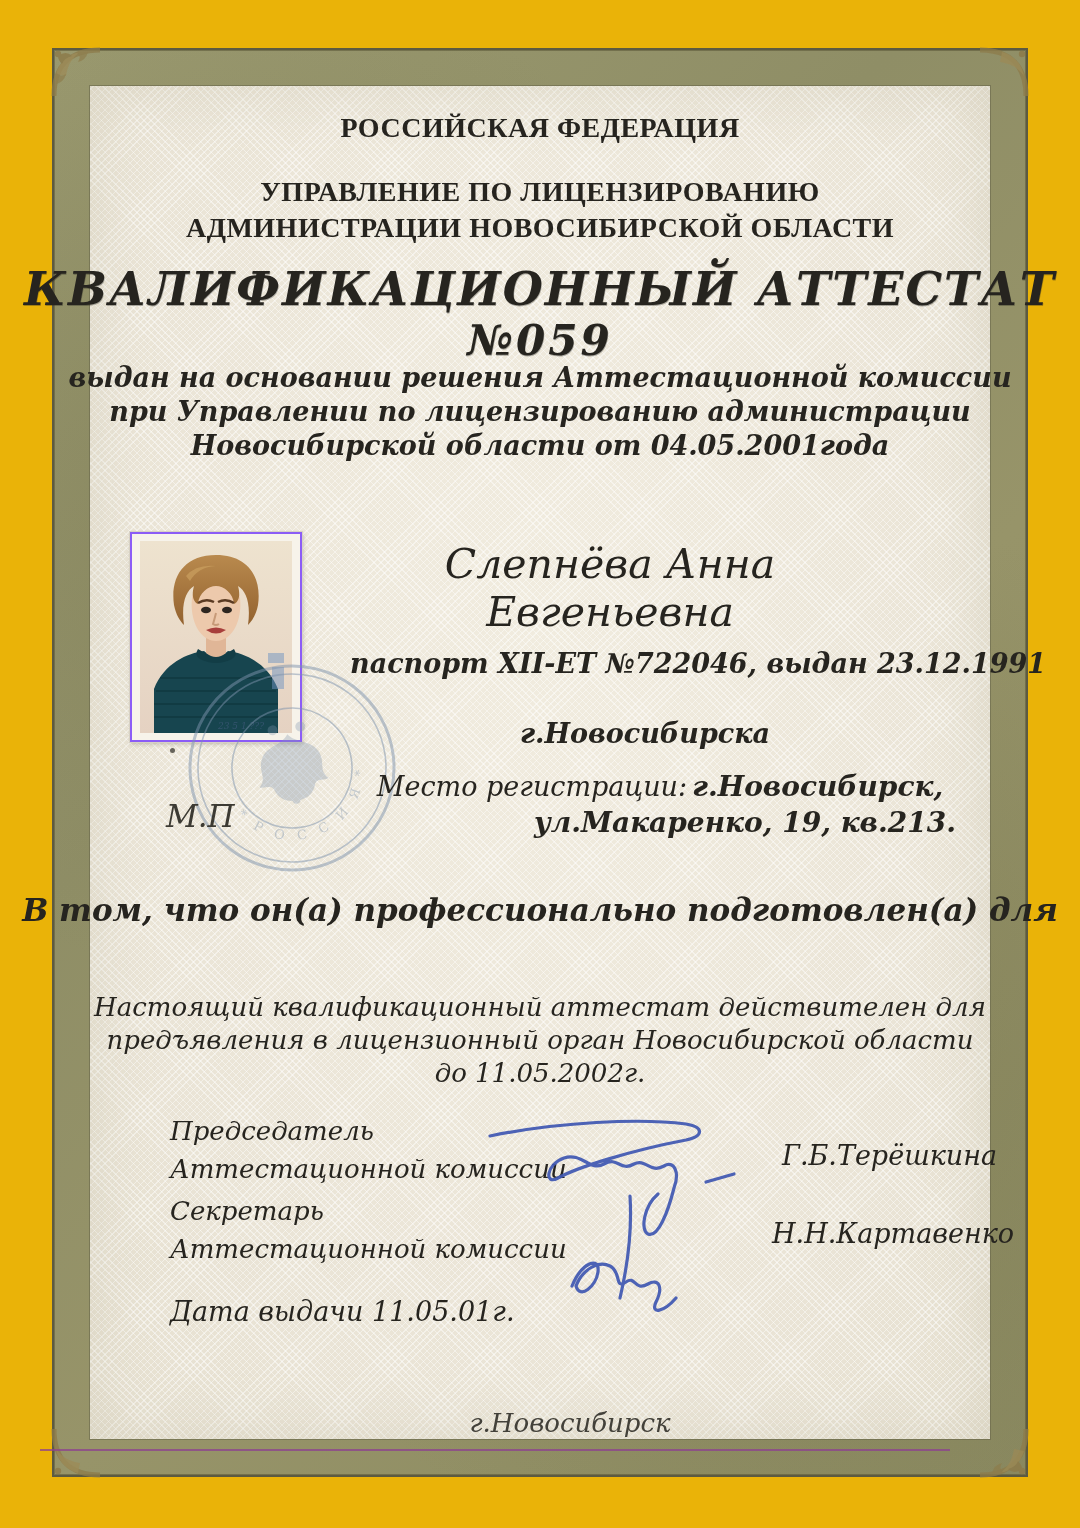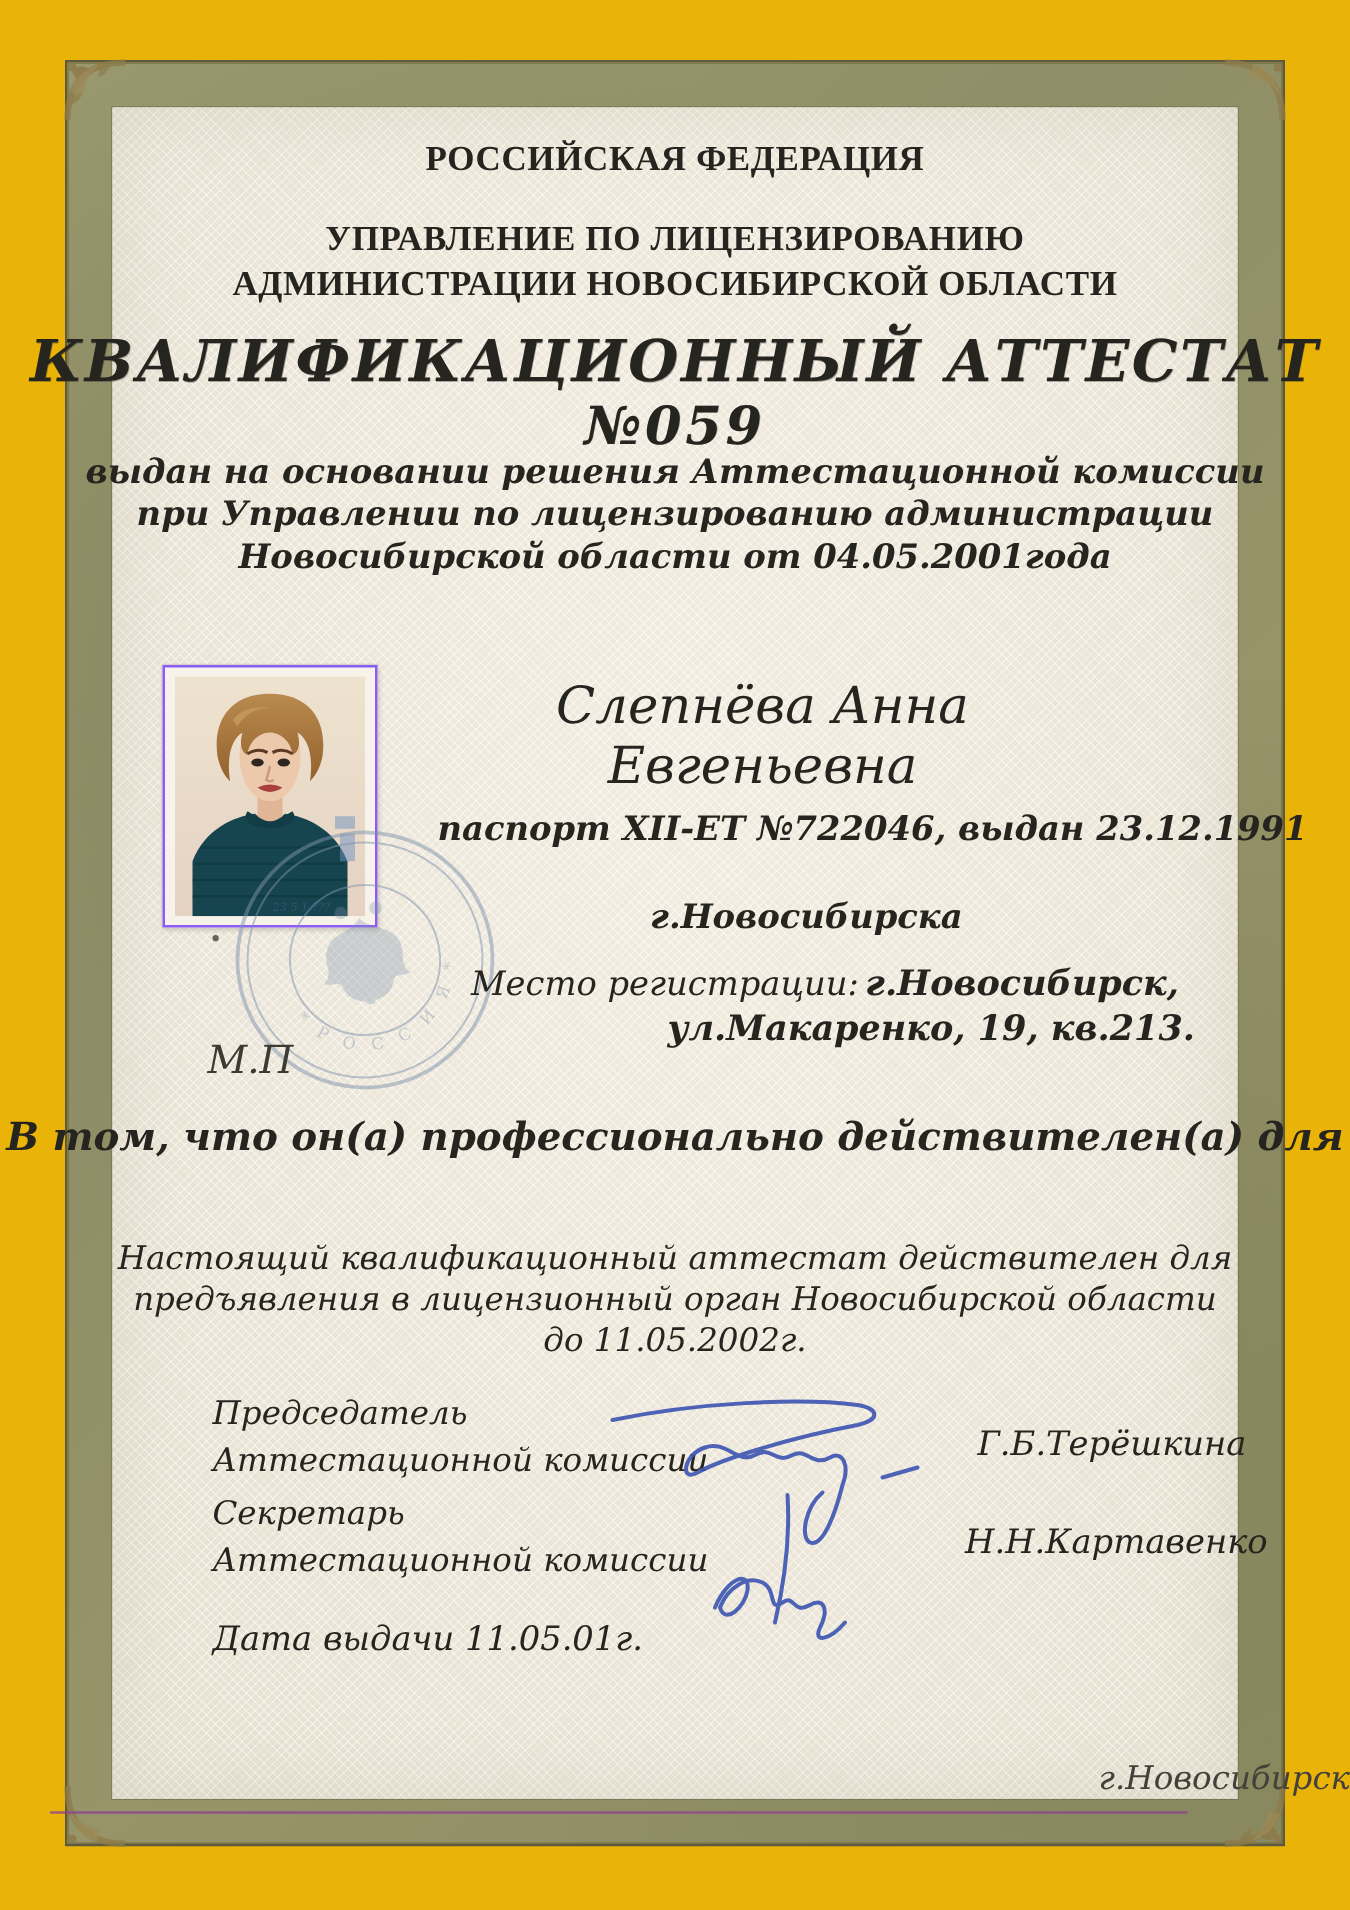--- a/index.html
+++ b/index.html
@@ -51,27 +51,27 @@
   .hdr{font-family:"Liberation Serif",serif;font-weight:bold;font-size:28px;letter-spacing:.5px;}
   .script{font-style:italic;font-weight:bold;font-size:46px;letter-spacing:2px;
           text-shadow:.5px .5px 0 rgba(38,36,31,.35);}
   .script-num{font-style:italic;font-weight:bold;font-size:42px;letter-spacing:3px;
           text-shadow:.5px .5px 0 rgba(38,36,31,.35);}
   .basis{font-style:italic;font-weight:bold;font-size:27px;}
   .name{font-style:italic;font-size:41px;}
   .passport{font-style:italic;font-weight:bold;font-size:27px;}
   .reg-label{font-style:italic;font-size:27px;}
   .reg-value{font-style:italic;font-weight:bold;font-size:28px;}
-  .mp{font-style:italic;font-size:31px;color:#3c3a33;margin-top:32px;}
+  .mp{font-style:italic;font-size:31px;color:#3c3a33;}
   .statement{font-style:italic;font-weight:bold;font-size:31px;}
   .validity{font-style:italic;font-size:26px;}
   .role{font-style:italic;font-size:26px;line-height:38px;white-space:nowrap;}
   .sig-name{font-style:italic;font-size:27px;white-space:nowrap;}
   .date-issued{font-style:italic;font-size:27px;white-space:nowrap;}
-  .city{font-style:italic;font-size:26px;color:#43413a;text-align:right;}
+  .city{font-style:italic;font-size:26px;color:#43413a;}
 
   
   .photo{position:absolute;left:130px;top:532px;width:172px;height:210px;
          background:#f7f3ea;border:2px solid #8b5cf6;padding:7px;
          box-shadow:0 0 0 1px #d8d2c4, 1px 2px 4px rgba(80,75,55,.3);}
   .photo svg{display:block;width:100%;height:100%;}
 
   
   .seal{position:absolute;left:178px;top:654px;width:228px;height:228px;opacity:.5;
         transform:rotate(-8deg);}
@@ -219,21 +219,21 @@
     <div class="line passport" style="top:718px;left:350px;width:590px;">г.Новосибирска</div>
 
     <div class="line" style="top:770px;left:360px;width:600px;">
       <span class="reg-label">Место регистрации:</span>
       <span class="reg-value">г.Новосибирск,</span>
     </div>
     <div class="line reg-value" style="top:806px;left:445px;width:600px;">ул.Макаренко, 19, кв.213.</div>
 
     <div class="mp" style="position:absolute;left:166px;top:798px;">М.П</div>
 
-    <div class="line statement" style="top:892px;">В том, что он(а) профессионально действителен(а) для</div>
+    <div class="line statement" style="top:892px;">В том, что он(а) профессионально подготовлен(а) для</div>
 
     <div class="line validity" style="top:992px;">Настоящий квалификационный аттестат действителен для</div>
     <div class="line validity" style="top:1025px;">предъявления в лицензионный орган Новосибирской области</div>
     <div class="line validity" style="top:1058px;">до 11.05.2002г.</div>
 
     <div class="role" style="position:absolute;left:170px;top:1112px;">
       <div>Председатель</div>
       <div>Аттестационной комиссии</div>
     </div>
     <div class="sig-name" style="position:absolute;left:782px;top:1140px;">Г.Б.Терёшкина</div>

